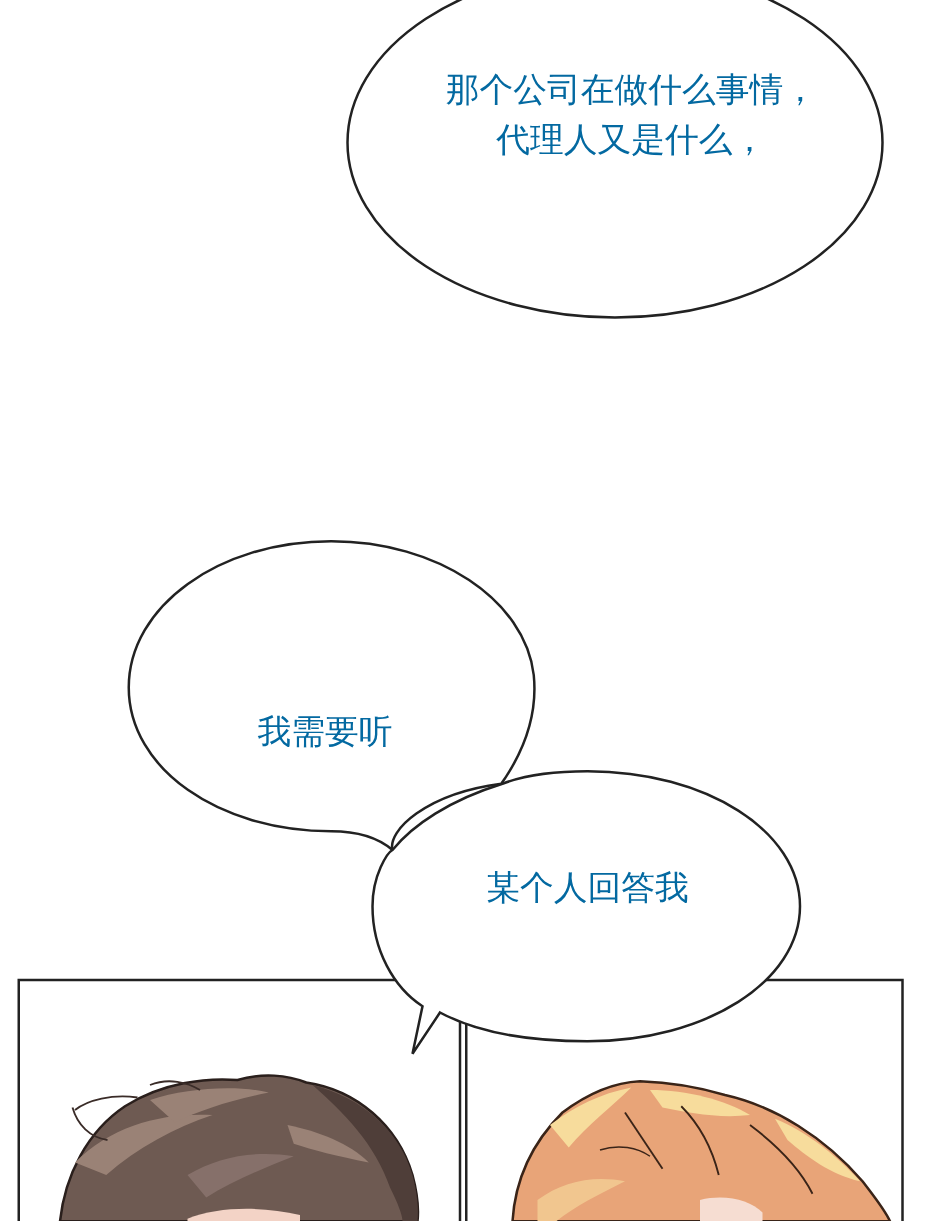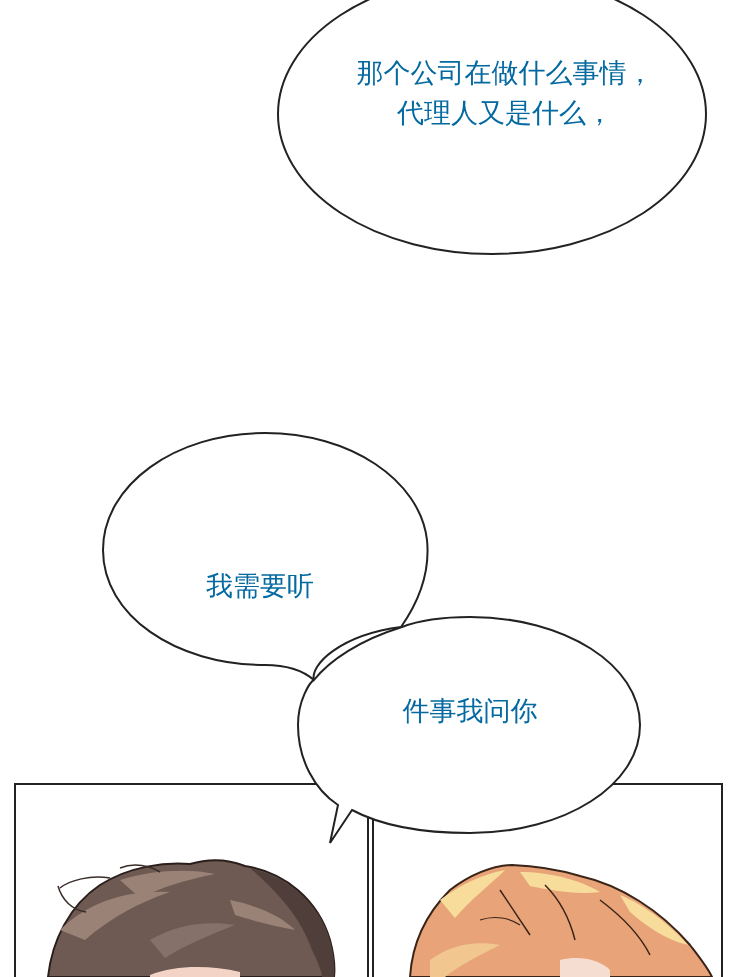--- a/index.html
+++ b/index.html
@@ -84,14 +84,14 @@
 <div id="t1" class="bubble-text">
   <span>那个公司在做什么事情，</span>
   <span>代理人又是什么，</span>
 </div>
 
 <div id="t2" class="bubble-text">
   <span>我需要听</span>
 </div>
 
 <div id="t3" class="bubble-text">
-  <span>件事我问你</span>
+  <span>某个人回答我</span>
 </div>
 
 </body></html>

